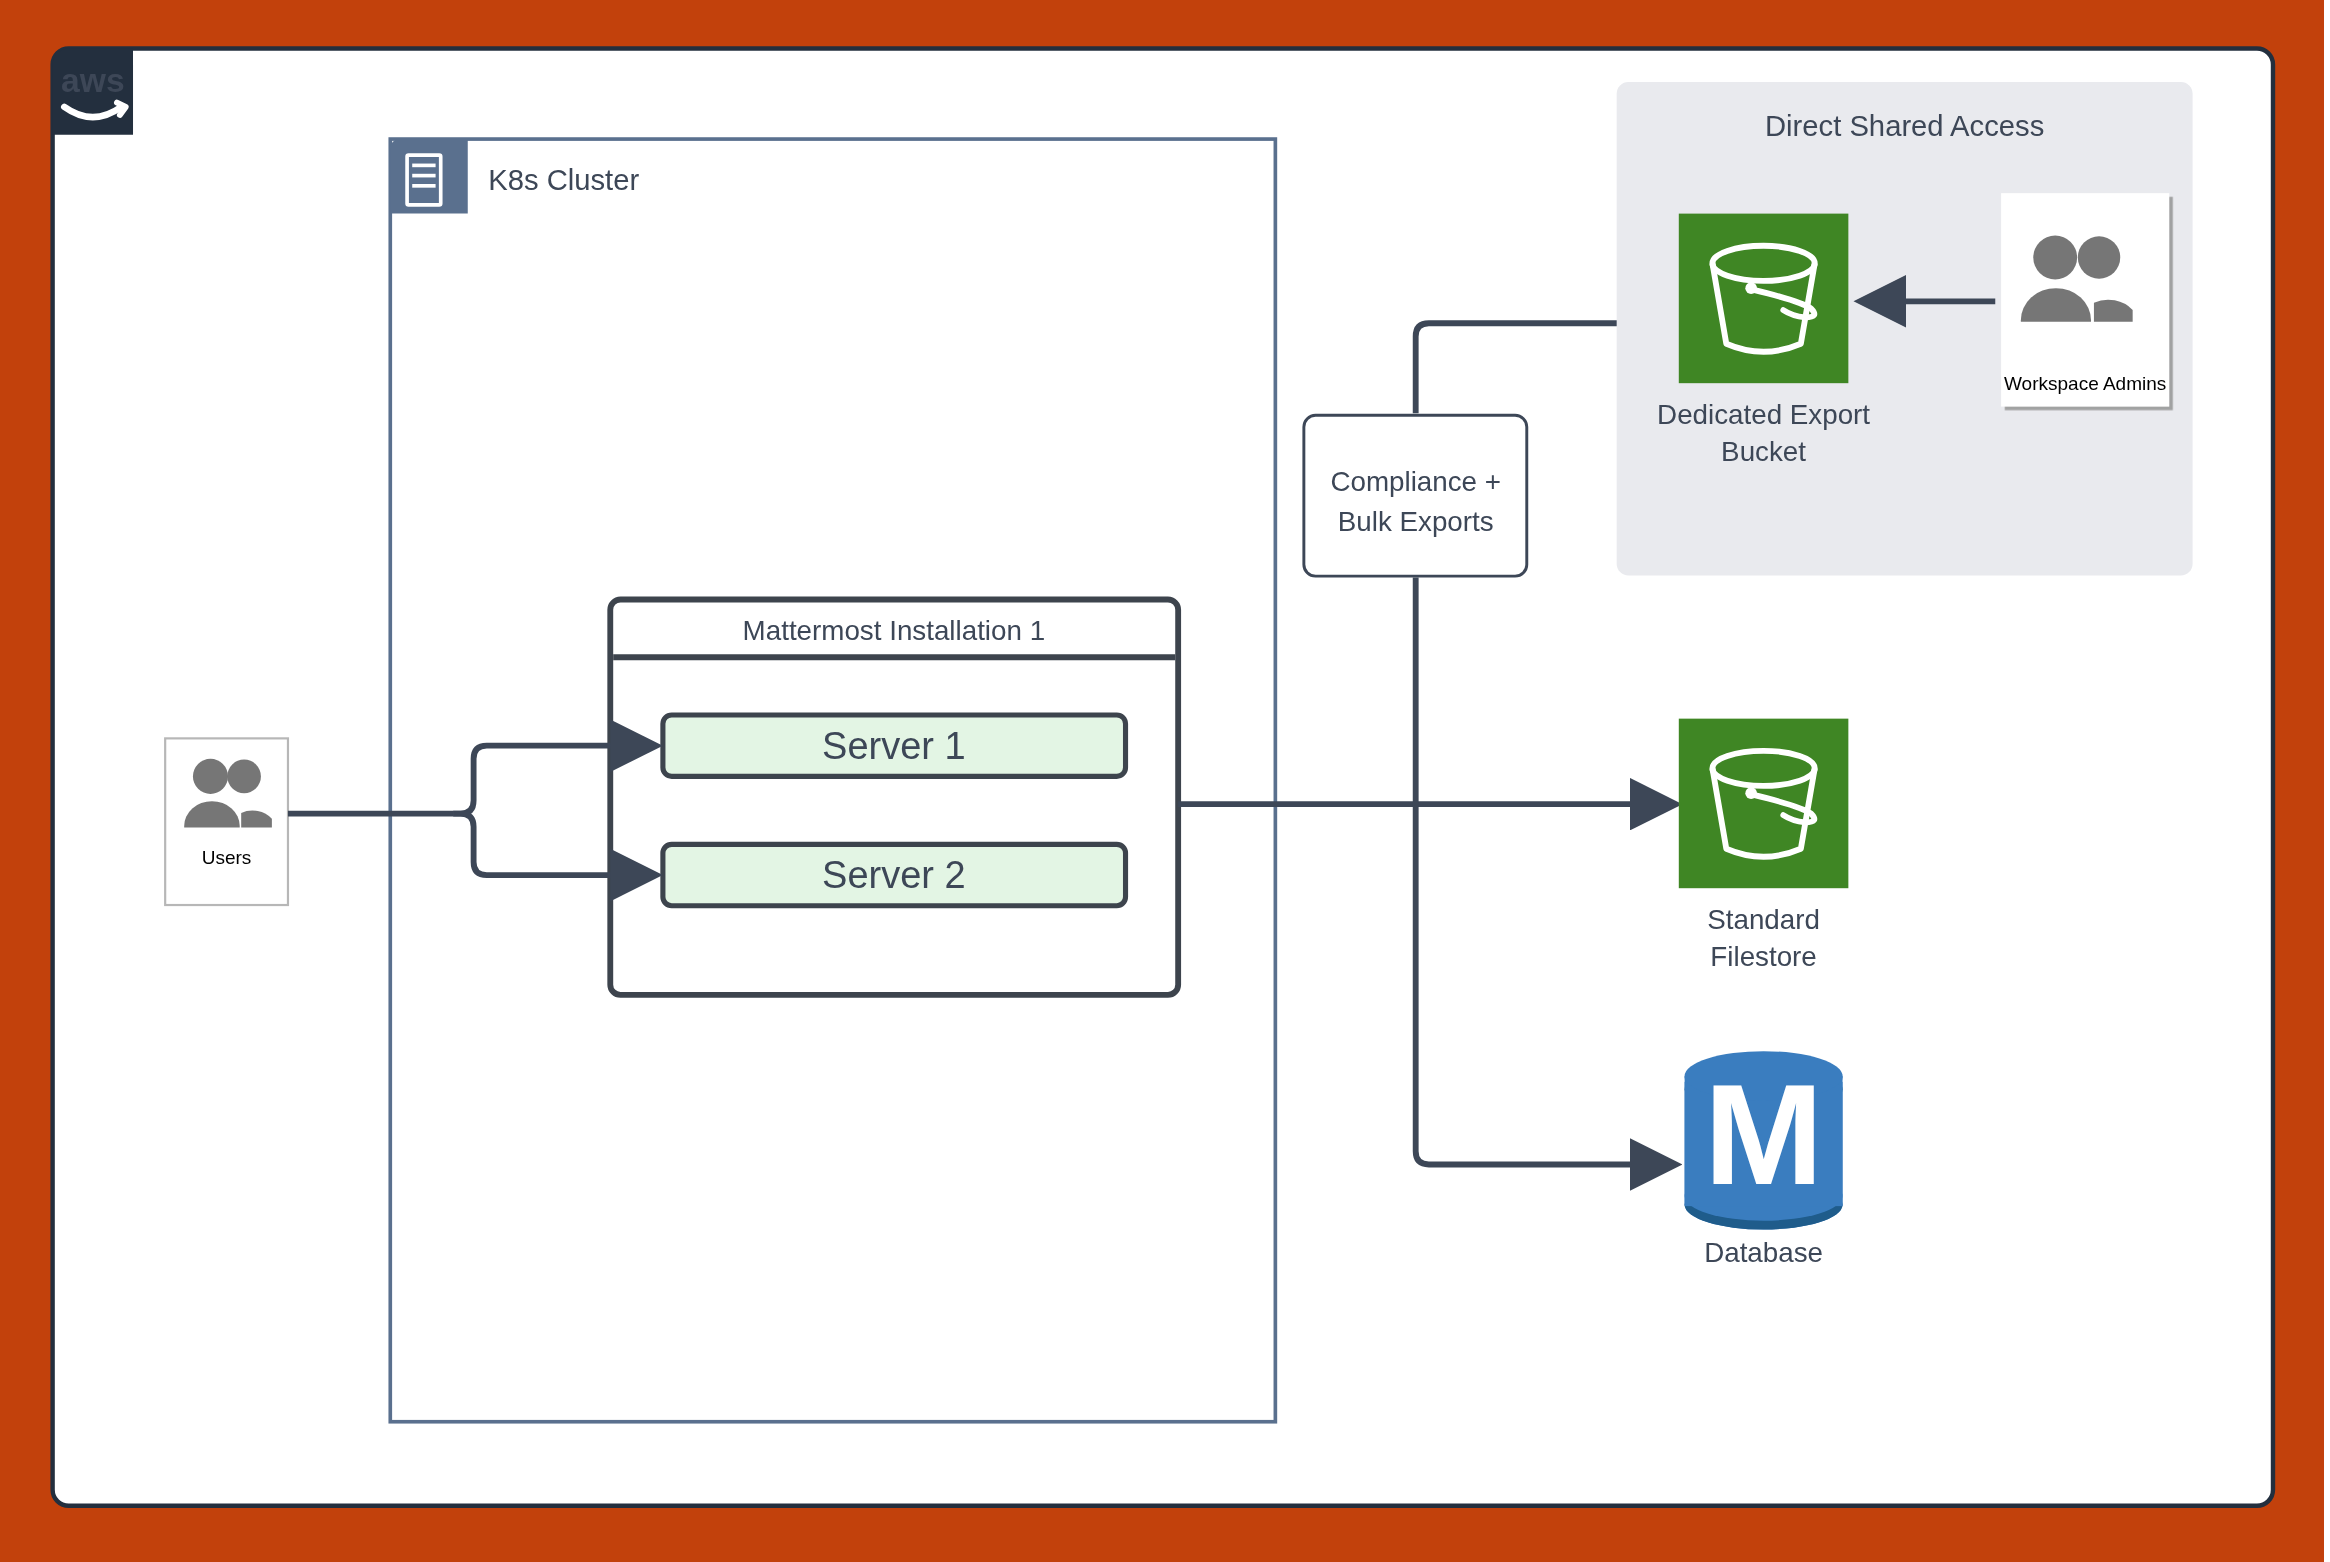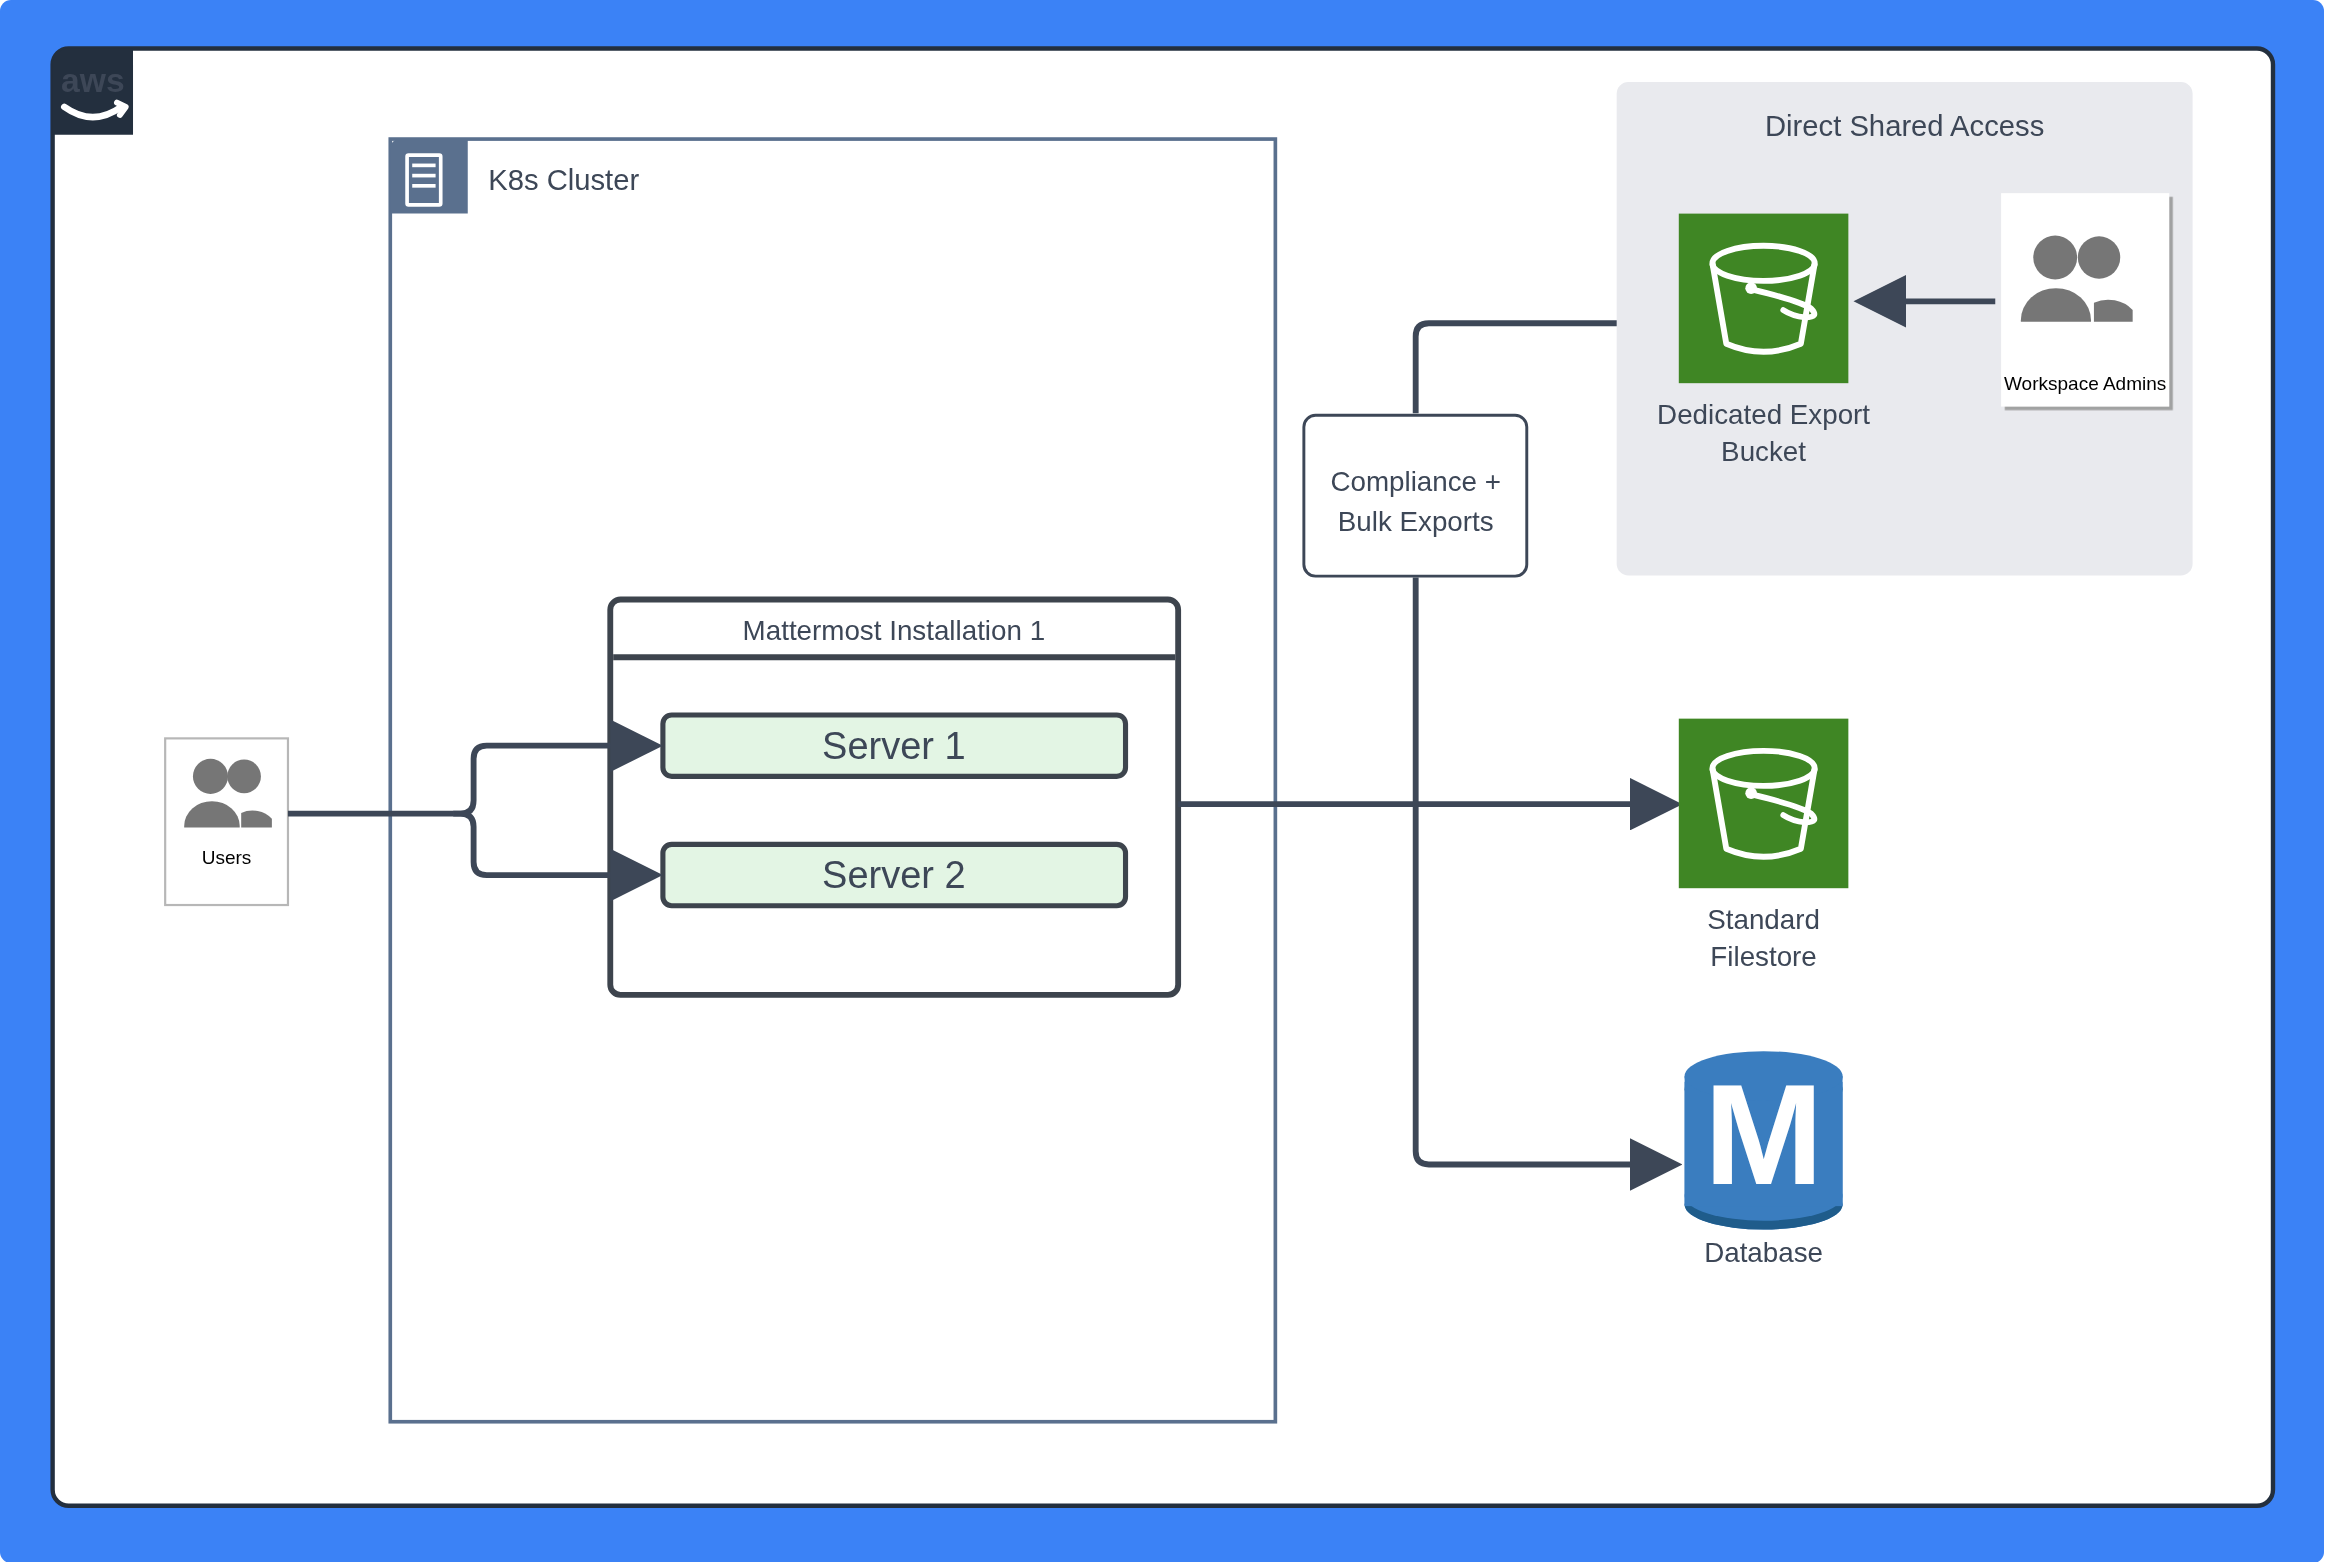--- a/index.html
+++ b/index.html
@@ -1,17 +1,17 @@
 <!DOCTYPE html>
 <html style="font-size:11.7px"><head>
 <meta charset="utf-8">
 <style>
   html,body{margin:0;padding:0;background:#ffffff;}
   body{width:2330px;height:1563px;font-family:"Liberation Sans",sans-serif;overflow:hidden;}
-  #stage{position:relative;width:2324px;height:1563px;background:#3b82f6;border-radius:11px;}
+  #stage{position:relative;width:2324px;height:1563px;background:#c2410c;}
   svg.diagram{position:absolute;left:0;top:0;width:2330px;height:1563px;}
   .lbl{font-family:"Liberation Sans",sans-serif;fill:#3d4757;}
   .title-k8s{font-size:40px;fill:#3d4757;}
   .panel-title{font-size:40px;fill:#3d4757;}
   .node-title{font-size:38px;fill:#3d4757;}
   .server-txt{font-size:52px;fill:#3d4757;}
   .cap{font-size:38px;fill:#3d4757;}
   .cap-sm{font-size:26px;fill:#000000;}
   .cap-xs{font-size:26px;fill:#000000;}
 </style>

